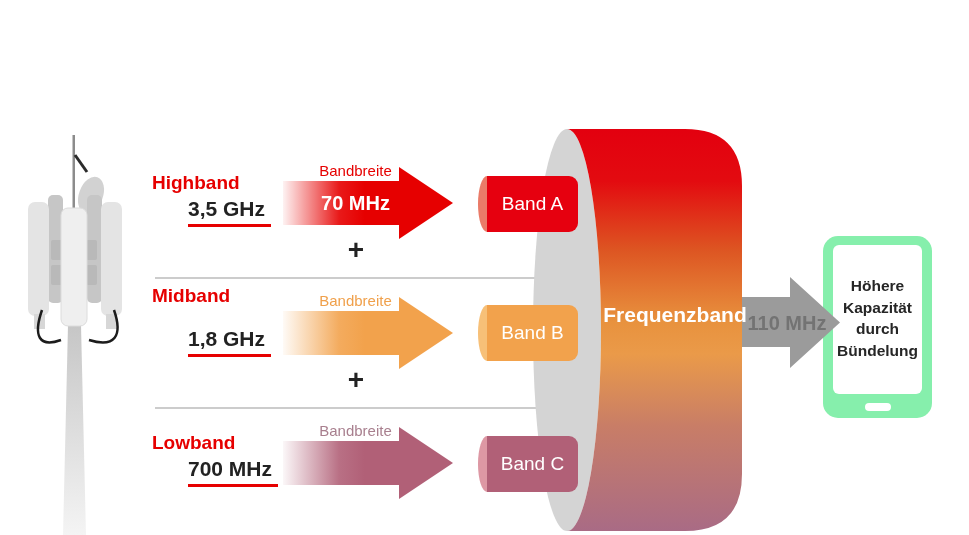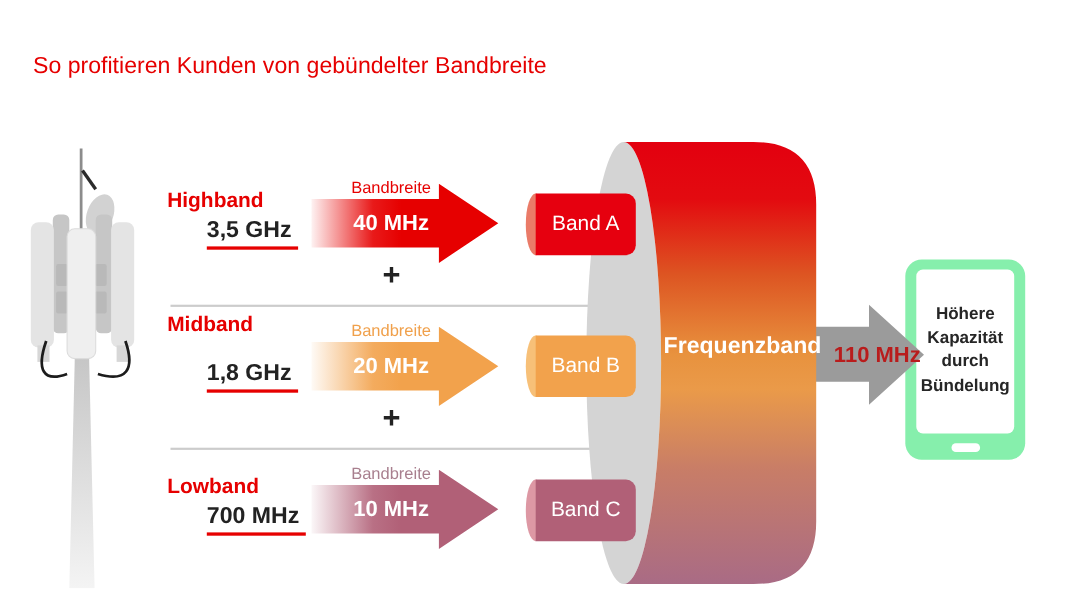--- a/index.html
+++ b/index.html
@@ -36,37 +36,36 @@
   .cap1{background:#f7c078;} .body1{background:#f2a24c;}
   .cap2{background:#dd98a4;} .body2{background:#b16077;}
 
   
   .cyl-svg{position:absolute;left:515px;top:118px;}
   .vband-label{position:absolute;left:595px;top:303px;width:160px;text-align:center;
                color:#fff;font-weight:700;font-size:21px;line-height:24px;}
 
   
   .out-arrow-svg{position:absolute;left:737px;top:275px;}
-  .out-label{position:absolute;left:737px;top:312px;width:100px;text-align:right;
-             color:#b91c1c;font-size:20px;font-weight:700;}
+  .out-label{position:absolute;left:737px;top:312px;width:100px;text-align:center;
+             color:#737373;font-size:20px;font-weight:700;}
   .phone{position:absolute;left:823px;top:236px;width:109px;height:182px;
          background:#86efac;border-radius:15px;}
   .phone-screen{position:absolute;left:10px;right:10px;top:9px;bottom:24px;
                 background:#fff;border-radius:6px;}
   .phone-home{position:absolute;left:50%;transform:translateX(-50%);bottom:7px;
               width:26px;height:8px;background:#fff;border-radius:5px;}
   .benefit{position:absolute;left:0;right:0;top:30px;text-align:center;font-size:15.5px;
            font-weight:700;color:#262626;line-height:21.5px;padding:0 2px;}
 </style>
 </head>
 <body>
 
 <div class="stage">
 
-  <div class="subtitle">So profitieren Kunden von gebündelter Bandbreite</div>
 
   <svg class="tower" width="120" height="425" viewBox="0 0 120 425">
     <defs>
       <linearGradient id="polegrad" x1="0" y1="0" x2="0" y2="1">
         <stop offset="0" stop-color="#c6c6c6"></stop>
           <stop offset="1" stop-color="#f4f4f4"></stop>
       </linearGradient>
     </defs>
     <rect x="57.5" y="25" width="2.5" height="125" fill="#8c8c8c"></rect>
     <path d="M60,45 L72,62" stroke="#2b2b2b" stroke-width="3" fill="none"></path>
@@ -94,57 +93,55 @@
       <linearGradient id="grad-band0" x1="0" y1="0" x2="1" y2="0">
         <stop offset="0" stop-color="#e60000" stop-opacity="0.05"></stop>
         <stop offset="0.33" stop-color="#e60000" stop-opacity="0.9"></stop>
         <stop offset="0.48" stop-color="#e60000" stop-opacity="1"></stop>
         <stop offset="1" stop-color="#e60000"></stop>
       </linearGradient>
     </defs>
     <path d="M0,16 L116,16 L116,2 L170,38 L116,74 L116,60 L0,60 Z" fill="url(#grad-band0)"></path>
   </svg>
   <div class="bandbreite bb0" style="top:162px">Bandbreite</div>
-  <div class="mhz" style="top:192px">40 MHz</div>
+  <div class="mhz" style="top:192px">70 MHz</div>
   <div class="plus" style="top:234px">+</div>
   <div class="divider" style="top:277px"></div>
 
   <div class="band-name" style="top:285px">Midband</div>
   <div class="band-freq" style="top:327px">1,8 GHz</div>
   <svg class="arrow-svg" style="top:295px" width="172" height="76" viewBox="0 0 172 76">
     <defs>
       <linearGradient id="grad-band1" x1="0" y1="0" x2="1" y2="0">
         <stop offset="0" stop-color="#f2a24c" stop-opacity="0.05"></stop>
         <stop offset="0.33" stop-color="#f2a24c" stop-opacity="0.9"></stop>
         <stop offset="0.48" stop-color="#f2a24c" stop-opacity="1"></stop>
         <stop offset="1" stop-color="#f2a24c"></stop>
       </linearGradient>
     </defs>
     <path d="M0,16 L116,16 L116,2 L170,38 L116,74 L116,60 L0,60 Z" fill="url(#grad-band1)"></path>
   </svg>
   <div class="bandbreite bb1" style="top:292px">Bandbreite</div>
-  <div class="mhz" style="top:322px">20 MHz</div>
   <div class="plus" style="top:364px">+</div>
   <div class="divider" style="top:407px"></div>
 
   <div class="band-name" style="top:432px">Lowband</div>
   <div class="band-freq" style="top:457px">700 MHz</div>
   <svg class="arrow-svg" style="top:425px" width="172" height="76" viewBox="0 0 172 76">
     <defs>
       <linearGradient id="grad-band2" x1="0" y1="0" x2="1" y2="0">
         <stop offset="0" stop-color="#b16077" stop-opacity="0.05"></stop>
         <stop offset="0.33" stop-color="#b16077" stop-opacity="0.9"></stop>
         <stop offset="0.48" stop-color="#b16077" stop-opacity="1"></stop>
         <stop offset="1" stop-color="#b16077"></stop>
       </linearGradient>
     </defs>
     <path d="M0,16 L116,16 L116,2 L170,38 L116,74 L116,60 L0,60 Z" fill="url(#grad-band2)"></path>
   </svg>
   <div class="bandbreite bb2" style="top:422px">Bandbreite</div>
-  <div class="mhz" style="top:452px">10 MHz</div>
 
   <div class="phone">
     <div class="phone-screen">
       <div class="benefit">Höhere Kapazität durch Bündelung</div>
     </div>
     <div class="phone-home"></div>
   </div>
 
   <svg class="out-arrow-svg" width="104" height="95" viewBox="0 0 104 95">
     <path d="M0,22 L53,22 L53,2 L103,47.5 L53,93 L53,72 L0,72 Z" fill="#9b9b9b"></path>

